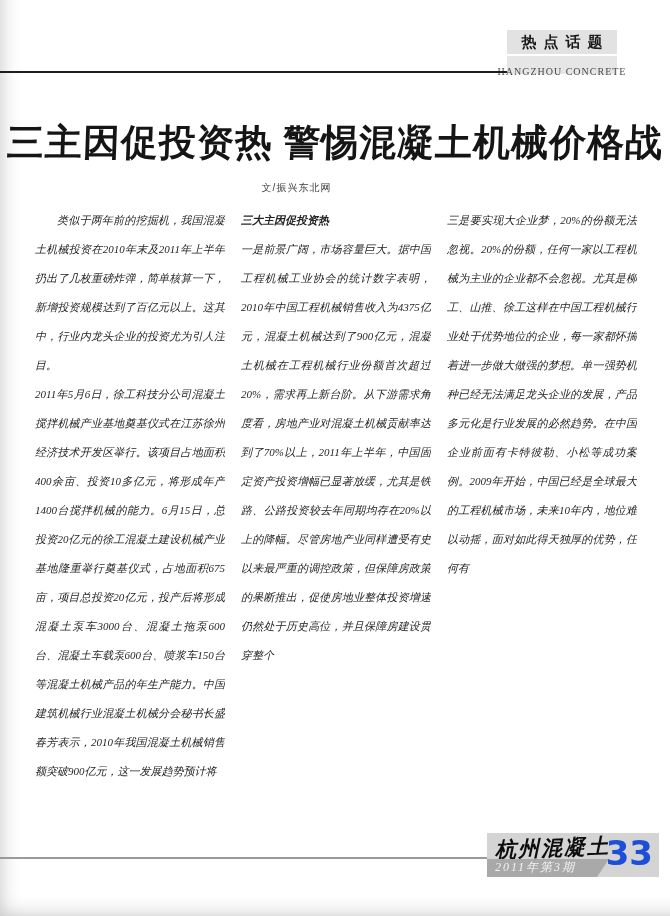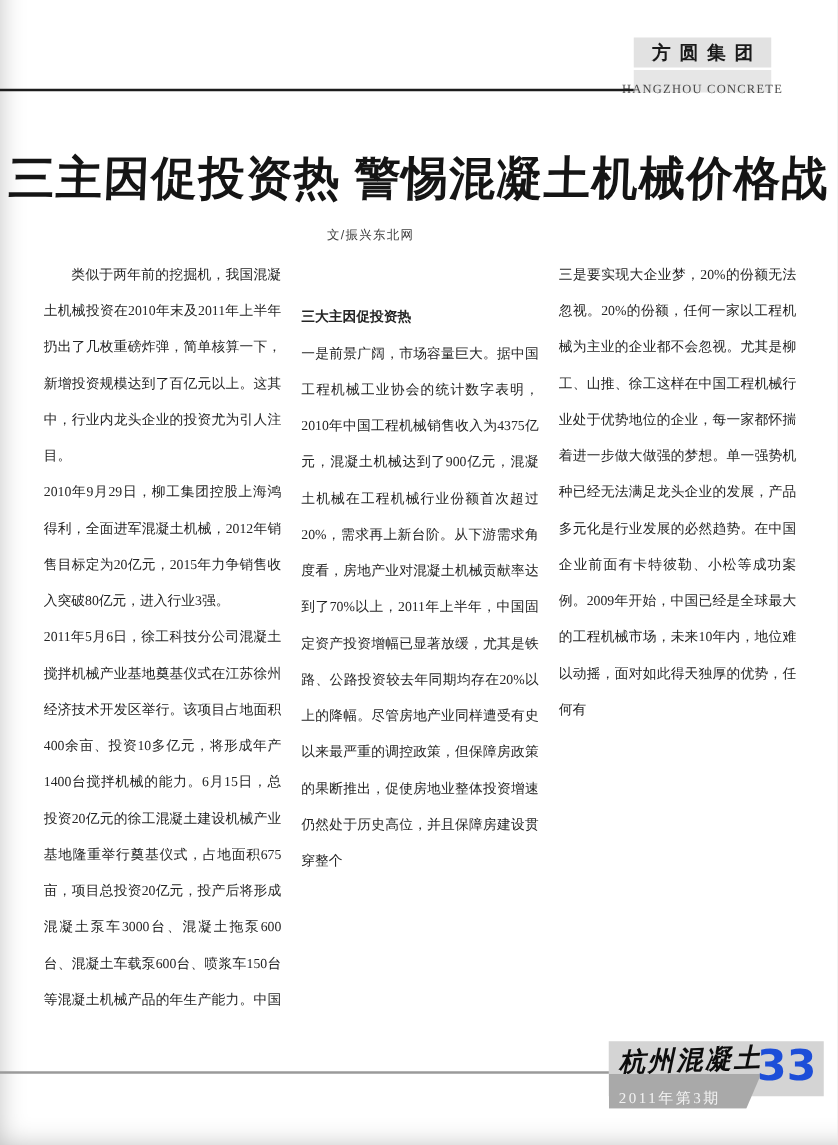--- a/index.html
+++ b/index.html
@@ -77,27 +77,26 @@
   }
   .column {
     width: 190px; height: 100%;
     font-size: 11px;
     line-height: 29px;
     color: #242424;
     text-align: justify;
     text-justify: inter-character;
     overflow: hidden;
   }
-  .para { margin: 0; }
+  .para { margin: 0; font-style: italic; }
   .para.indent { text-indent: 2em; }
   .para.subhead {
     font-family: "Liberation Sans", sans-serif;
     font-weight: bold;
     text-align: left;
-    margin-top: 34px;
   }
   
   .footer-rule {
     position: absolute;
     left: 0; top: 857px;
     width: 489px; height: 2px;
     background: #9a9a9a;
   }
   .footer-box {
     position: absolute;
@@ -112,25 +111,26 @@
     font-weight: bold;
     font-style: italic;
     color: #0d0d0d;
     letter-spacing: 2px;
     white-space: nowrap;
     transform: rotate(-2deg);
   }
   .issue-band {
     position: absolute;
     left: 0; top: 26px;
-    width: 122px; height: 28px;
+    width: 122px; height: 18px;
     background: #a9a9a9;
     clip-path: polygon(0 0, 100% 0, calc(100% - 12px) 100%, 0 100%);
-    display: flex; align-items: flex-end;
+    display: flex; align-items: flex-start;
     padding-left: 8px;
+    font-style: italic;
   }
   .issue-text {
     font-size: 12px;
     color: #f2f2f2;
     letter-spacing: 2px;
     white-space: nowrap;
   }
   .page-number {
     position: absolute;
     right: 6px; top: -2px;
@@ -140,34 +140,33 @@
     color: #1d4ed8;
     line-height: 44px;
   }
 </style>
 </head>
 <body>
 
 <div class="page">
 
   <div class="badge-box">
-    <span class="badge-title">方圆集团</span>
+    <span class="badge-title">热点话题</span>
   </div>
   <div class="badge-sub-box">
     <span class="badge-subtitle">HANGZHOU CONCRETE</span>
   </div>
   <div class="header-rule"></div>
 
   <div class="article-title">三主因促投资热 警惕混凝土机械价格战</div>
   <div class="article-byline">文/振兴东北网</div>
 
   <div class="columns">
     <div class="column">
       <p class="para indent">类似于两年前的挖掘机，我国混凝土机械投资在2010年末及2011年上半年扔出了几枚重磅炸弹，简单核算一下，新增投资规模达到了百亿元以上。这其中，行业内龙头企业的投资尤为引人注目。</p>
-      <p class="para">2010年9月29日，柳工集团控股上海鸿得利，全面进军混凝土机械，2012年销售目标定为20亿元，2015年力争销售收入突破80亿元，进入行业3强。</p>
       <p class="para">2011年5月6日，徐工科技分公司混凝土搅拌机械产业基地奠基仪式在江苏徐州经济技术开发区举行。该项目占地面积400余亩、投资10多亿元，将形成年产1400台搅拌机械的能力。6月15日，总投资20亿元的徐工混凝土建设机械产业基地隆重举行奠基仪式，占地面积675亩，项目总投资20亿元，投产后将形成混凝土泵车3000台、混凝土拖泵600台、混凝土车载泵600台、喷浆车150台等混凝土机械产品的年生产能力。中国建筑机械行业混凝土机械分会秘书长盛春芳表示，2010年我国混凝土机械销售额突破900亿元，这一发展趋势预计将</p>
     </div>
     <div class="column">
       <p class="para subhead">三大主因促投资热</p>
       <p class="para">一是前景广阔，市场容量巨大。据中国工程机械工业协会的统计数字表明，2010年中国工程机械销售收入为4375亿元，混凝土机械达到了900亿元，混凝土机械在工程机械行业份额首次超过20%，需求再上新台阶。从下游需求角度看，房地产业对混凝土机械贡献率达到了70%以上，2011年上半年，中国固定资产投资增幅已显著放缓，尤其是铁路、公路投资较去年同期均存在20%以上的降幅。尽管房地产业同样遭受有史以来最严重的调控政策，但保障房政策的果断推出，促使房地业整体投资增速仍然处于历史高位，并且保障房建设贯穿整个</p>
     </div>
     <div class="column">
       <p class="para">三是要实现大企业梦，20%的份额无法忽视。20%的份额，任何一家以工程机械为主业的企业都不会忽视。尤其是柳工、山推、徐工这样在中国工程机械行业处于优势地位的企业，每一家都怀揣着进一步做大做强的梦想。单一强势机种已经无法满足龙头企业的发展，产品多元化是行业发展的必然趋势。在中国企业前面有卡特彼勒、小松等成功案例。2009年开始，中国已经是全球最大的工程机械市场，未来10年内，地位难以动摇，面对如此得天独厚的优势，任何有</p>
     </div>
   </div>

